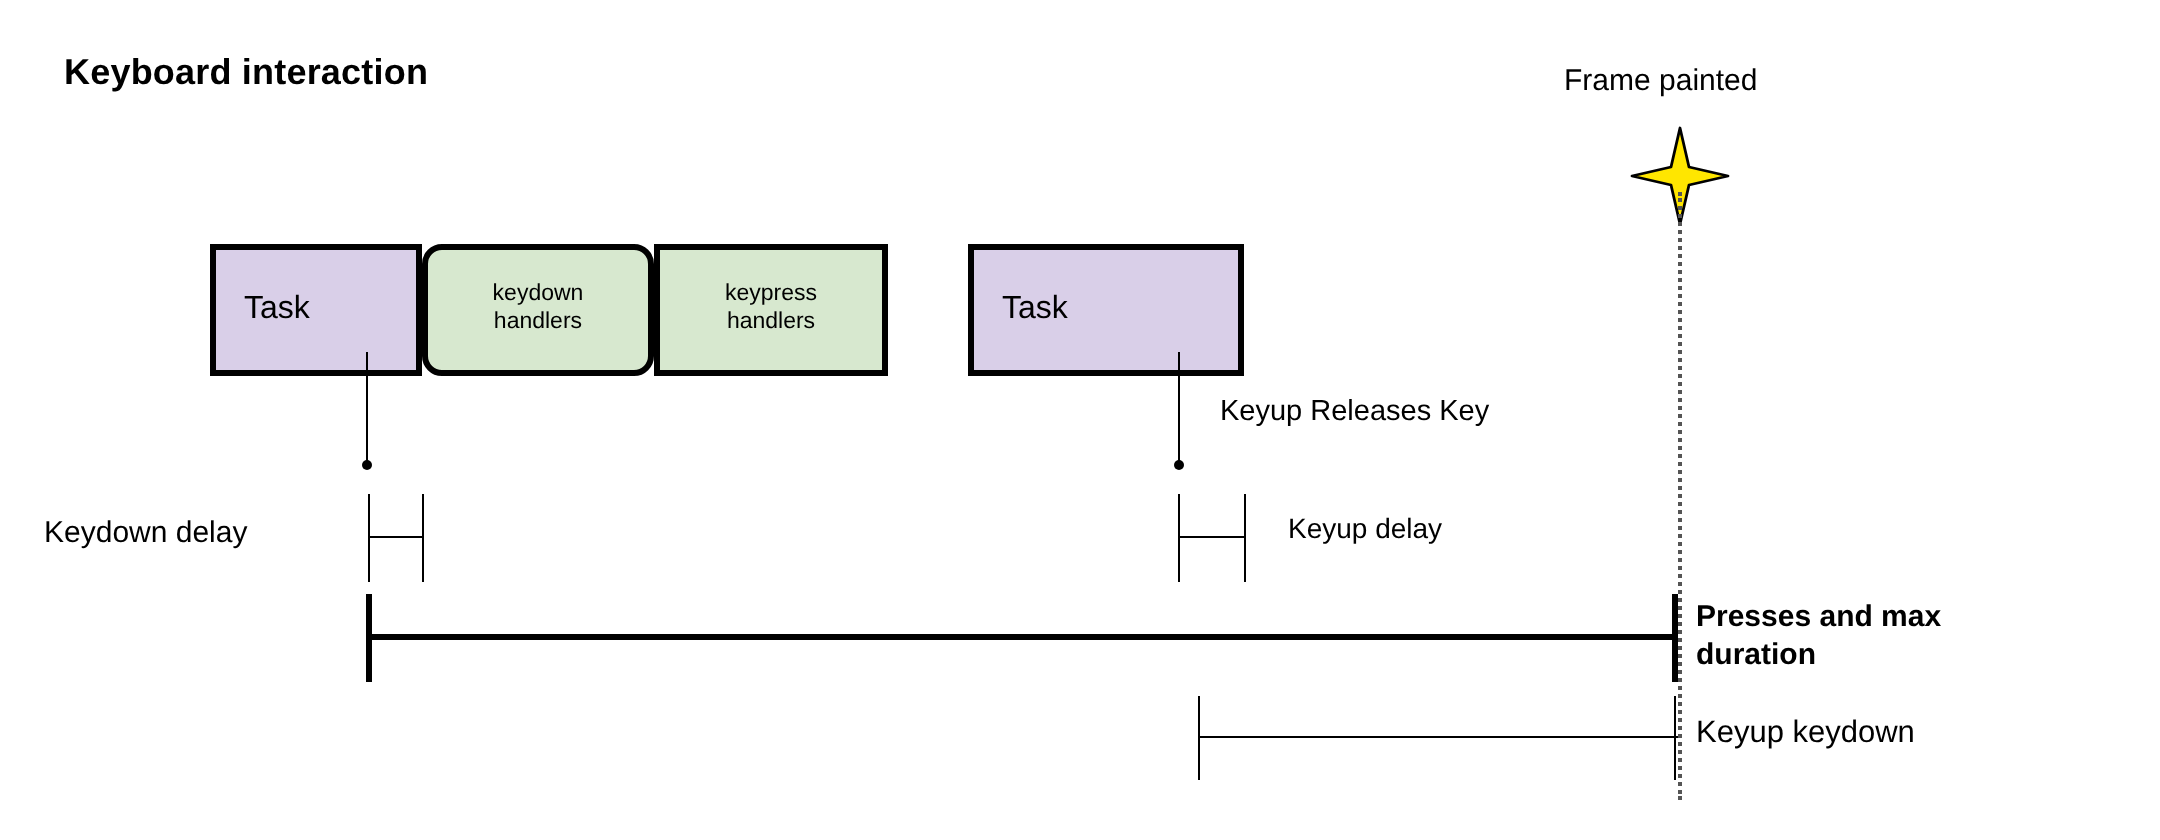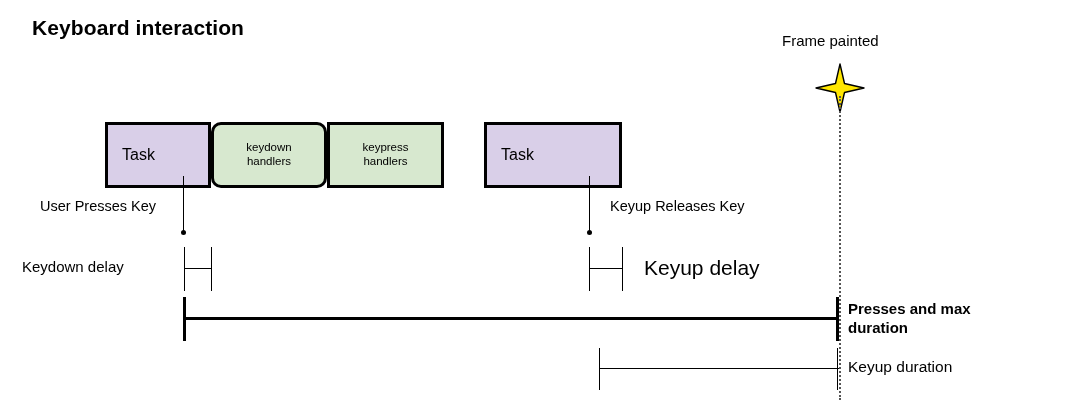--- a/index.html
+++ b/index.html
@@ -9,22 +9,22 @@
     font-family:"Liberation Sans", sans-serif;
     color:#000000;
     overflow:hidden;
     position:relative;
   }
   .canvas{position:absolute;left:0;top:0;width:1080px;height:420px;}
 
   
   .title{
     position:absolute;
-    left:32px; top:16px;
-    font-size:21px;
+    left:32px; top:26px;
+    font-size:18px;
     font-weight:bold;
     letter-spacing:.1px;
     white-space:nowrap;
   }
 
   
   .frame-label{
     position:absolute;
     left:782px; top:32px;
     font-size:15px;
@@ -97,21 +97,21 @@
   
   #kdd-l{left:184px; top:247px; height:44px;}
   #kdd-r{left:211px; top:247px; height:44px;}
   #kdd-b{left:184px; top:268px; width:28px;}
   #kdd-label{position:absolute;left:22px; top:258px; font-size:15px; white-space:nowrap;}
 
   
   #kud-l{left:589px; top:247px; height:44px;}
   #kud-r{left:622px; top:247px; height:44px;}
   #kud-b{left:589px; top:268px; width:34px;}
-  #kud-label{position:absolute;left:644px; top:256px; font-size:21px; white-space:nowrap;}
+  #kud-label{position:absolute;left:644px; top:256px; font-size:14px; white-space:nowrap;}
 
   
   #kmax-l{left:183px; top:297px; height:44px;}
   #kmax-r{left:836px; top:297px; height:44px;}
   #kmax-b{left:183px; top:317px; width:656px;}
   #kmax-label{position:absolute;left:848px; top:300px; width:180px; font-size:15px; font-weight:bold; line-height:1.25;}
 
   
   #kudur-l{left:599px; top:348px; height:42px;}
   #kudur-r{left:837px; top:348px; height:42px;}
@@ -150,21 +150,20 @@
       <span>handlers</span>
     </span>
   </div>
 
   <div class="box task" id="task2">
     <span>Task</span>
   </div>
 
   <div class="vline" id="arrow1-stem"></div>
   <div class="dot" id="arrow1-dot"></div>
-  <div class="evt-label" id="press-label">User Presses Key</div>
 
   <div class="vline" id="arrow2-stem"></div>
   <div class="dot" id="arrow2-dot"></div>
   <div class="evt-label" id="release-label">Keyup Releases Key</div>
 
   <div class="vline" id="kdd-l"></div>
   <div class="vline" id="kdd-r"></div>
   <div class="hline" id="kdd-b"></div>
   <div id="kdd-label">Keydown delay</div>
 
@@ -177,15 +176,15 @@
   <div class="vline thick" id="kmax-r"></div>
   <div class="hline thick" id="kmax-b"></div>
   <div id="kmax-label">
     <span>Presses and max</span><br>
     <span>duration</span>
   </div>
 
   <div class="vline" id="kudur-l"></div>
   <div class="vline" id="kudur-r"></div>
   <div class="hline" id="kudur-b"></div>
-  <div id="kudur-label">Keyup duration</div>
+  <div id="kudur-label">Keyup keydown</div>
 
 </div>
 
 </body></html>

